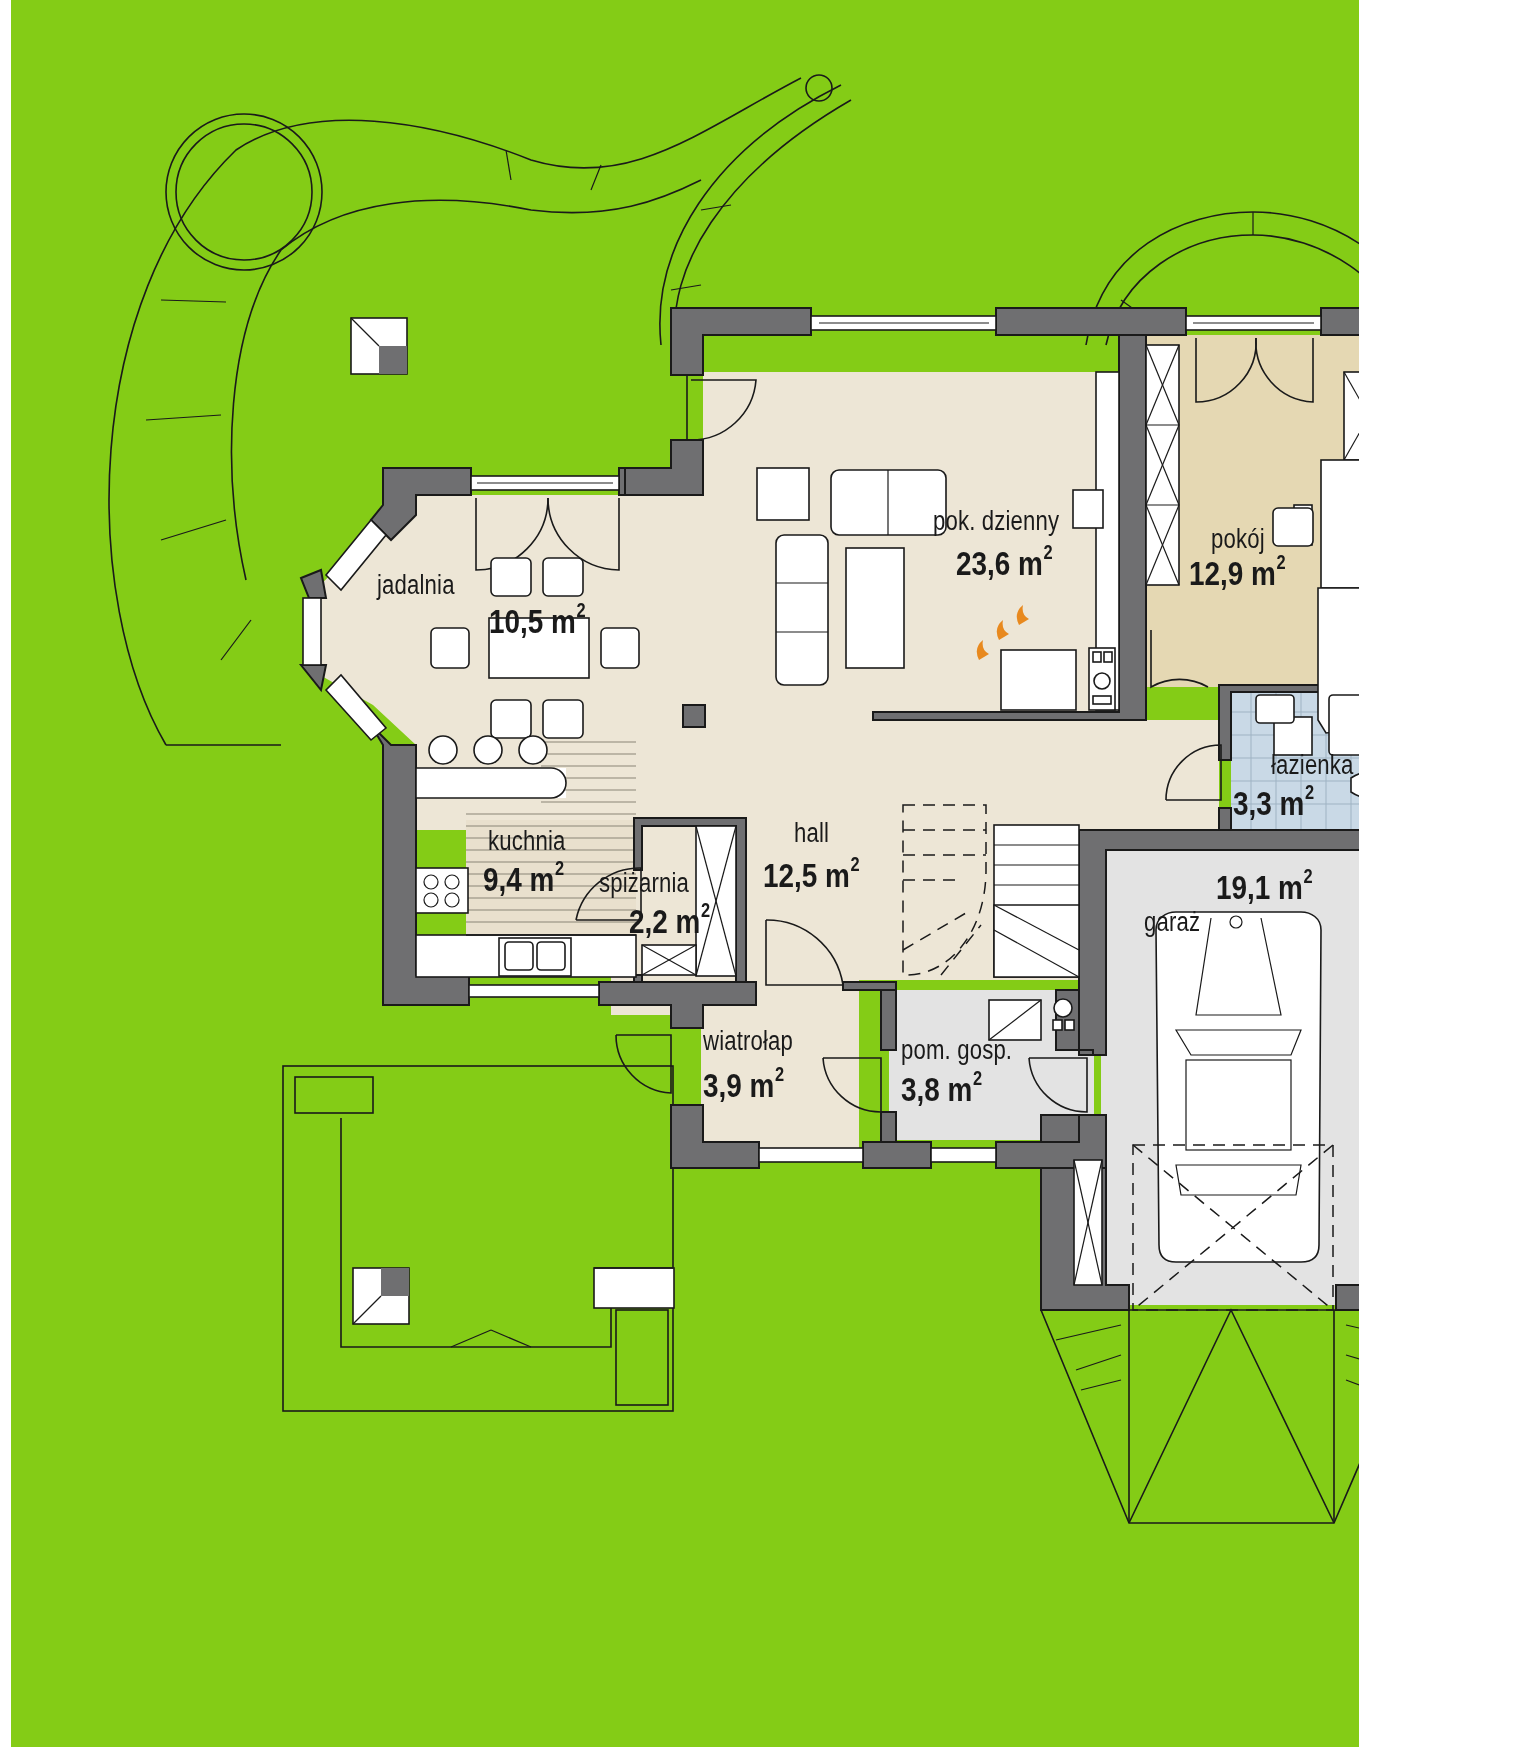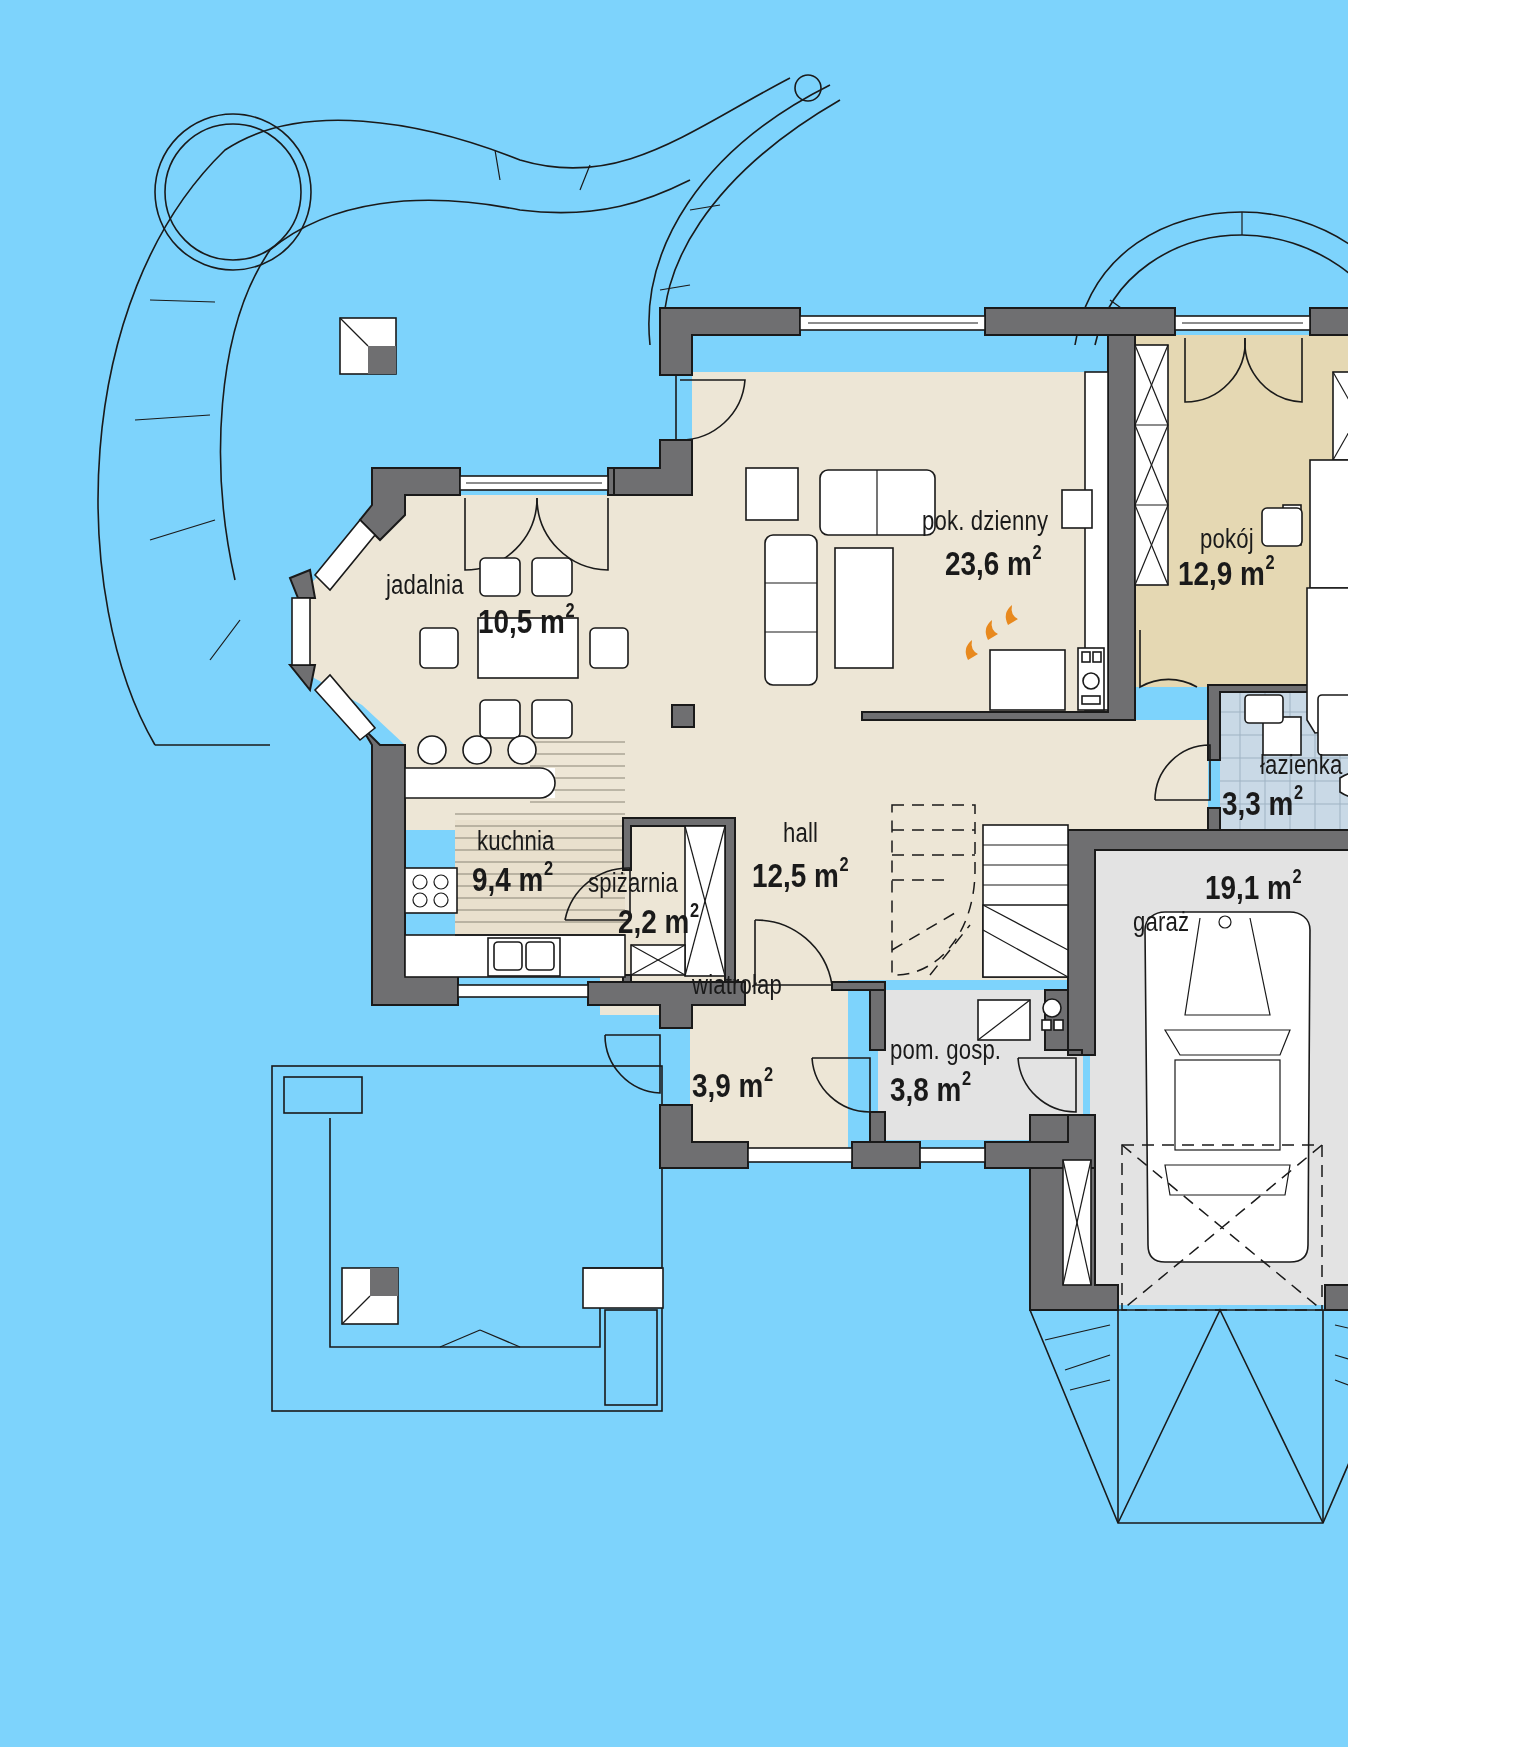--- a/index.html
+++ b/index.html
@@ -1,16 +1,16 @@
 <!DOCTYPE html>
 <html><head>
 <meta charset="utf-8">
 <style>
   html,body{margin:0;padding:0;background:#ffffff;}
-  #plan{position:relative;width:1348px;height:1747px;overflow:hidden;background:#7dd3fc;}
+  #plan{position:relative;width:1348px;height:1747px;overflow:hidden;background:#84cc16;margin-left:11px;}
   svg{position:absolute;left:0;top:0;}
   .wall{fill:#6f6f71;stroke:#1a1a1a;stroke-width:2;}
   .line{fill:none;stroke:#1a1a1a;stroke-width:1.6;}
   .thin{fill:none;stroke:#1a1a1a;stroke-width:1.2;}
   .furn{fill:#ffffff;stroke:#1a1a1a;stroke-width:1.6;}
   .dash{fill:none;stroke:#1a1a1a;stroke-width:1.5;stroke-dasharray:12 8;}
   .lbl{position:absolute;font-family:"Liberation Sans",sans-serif;color:#1a1a1a;white-space:nowrap;line-height:1;}
   .name{font-size:27px;font-weight:400;transform:scaleX(0.82);transform-origin:left top;letter-spacing:0.2px;}
   .area{font-size:34px;font-weight:700;transform:scaleX(0.82);transform-origin:left top;}
   .area sup{font-size:20px;vertical-align:top;position:relative;top:-4px;margin-left:1px;}
@@ -339,21 +339,21 @@
 <div class="lbl" style="left:922px;top:508px;">
   <div class="name">pok. dzienny</div>
 </div>
 <div class="lbl area" style="left:945px;top:546px;"><span>23,6 m</span><sup>2</sup></div>
 
 <div class="lbl" style="left:1200px;top:526px;">
   <div class="name">pokój</div>
 </div>
 <div class="lbl area" style="left:1178px;top:556px;"><span>12,9 m</span><sup>2</sup></div>
 
-<div class="lbl" style="left:386px;top:572px;">
+<div class="lbl" style="left:366px;top:572px;">
   <div class="name">jadalnia</div>
 </div>
 <div class="lbl area" style="left:478px;top:604px;"><span>10,5 m</span><sup>2</sup></div>
 
 <div class="lbl" style="left:1260px;top:752px;">
   <div class="name">łazienka</div>
 </div>
 <div class="lbl area" style="left:1222px;top:786px;"><span>3,3 m</span><sup>2</sup></div>
 
 <div class="lbl" style="left:477px;top:828px;text-align:right;">
@@ -369,21 +369,21 @@
 <div class="lbl" style="left:783px;top:820px;">
   <div class="name">hall</div>
 </div>
 <div class="lbl area" style="left:752px;top:858px;"><span>12,5 m</span><sup>2</sup></div>
 
 <div class="lbl" style="left:1133px;top:909px;">
   <div class="name">garaż</div>
 </div>
 <div class="lbl area" style="left:1205px;top:870px;"><span>19,1 m</span><sup>2</sup></div>
 
-<div class="lbl" style="left:692px;top:972px;">
+<div class="lbl" style="left:692px;top:1028px;">
   <div class="name">wiatrołap</div>
 </div>
 <div class="lbl area" style="left:692px;top:1068px;"><span>3,9 m</span><sup>2</sup></div>
 
 <div class="lbl" style="left:890px;top:1037px;text-align:right;">
   <div class="name">pom. gosp.</div>
 </div>
 <div class="lbl area" style="left:890px;top:1072px;"><span>3,8 m</span><sup>2</sup></div>
 
 </div>

